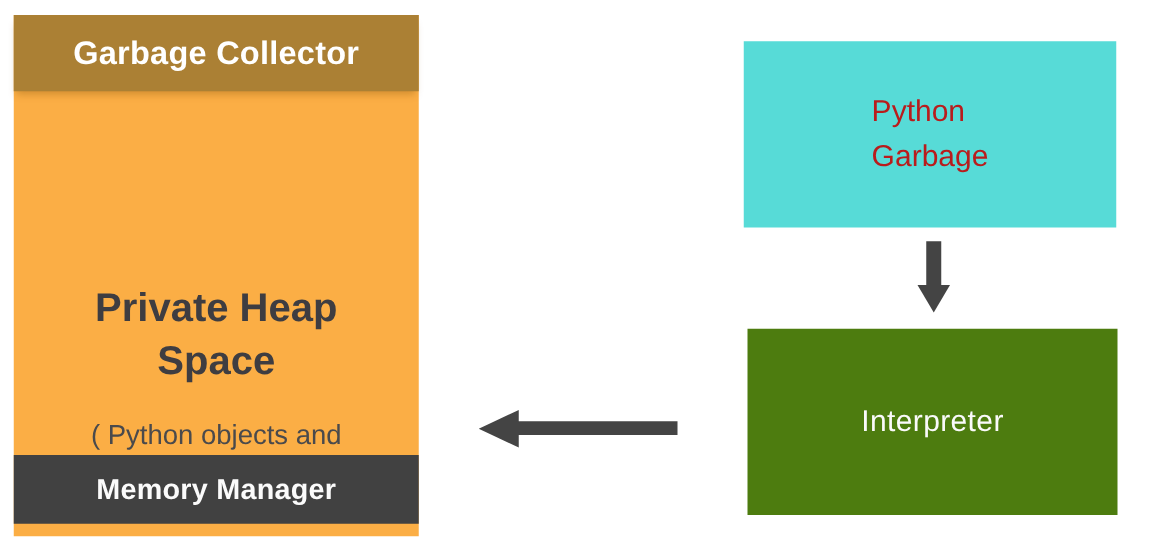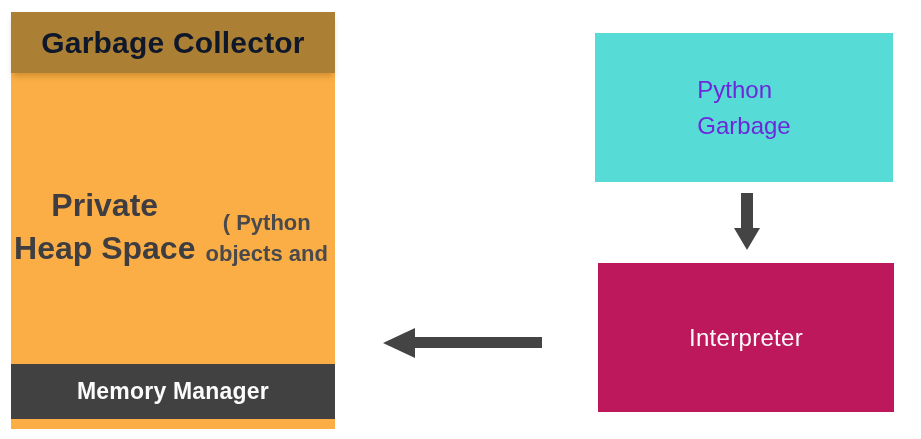--- a/index.html
+++ b/index.html
@@ -27,49 +27,49 @@
     display: flex;
     flex-direction: column;
   }
   .heap-header {
     height: 61px;
     flex: 0 0 61px;
     background: #ab8034;
     display: flex;
     align-items: center;
     justify-content: center;
-    color: #0f172a;
-    font-size: 30px;
+    color: #ffffff;
+    font-size: 26px;
     font-weight: 600;
     letter-spacing: 0.2px;
     box-shadow: 0 5px 6px -2px rgba(130, 80, 10, 0.35);
     position: relative;
     z-index: 2;
   }
   .heap-body {
     flex: 1 1 auto;
     display: flex;
-    flex-direction: row;
-    align-items: center;
-    justify-content: center;
+    flex-direction: column;
+    align-items: center;
+    justify-content: flex-end;
     padding-top: 16px;
   }
   .heap-title {
     max-width: 250px;
     text-align: center;
     font-size: 32px;
     font-weight: 700;
     line-height: 1.32;
     color: #3e3d41;
   }
   .heap-subtitle {
     margin-top: 24px;
     text-align: center;
     font-size: 22px;
-    font-weight: 700;
+    font-weight: 400;
     line-height: 1.4;
     color: #4a4a4c;
   }
   .heap-footer {
     flex: 0 0 55px;
     height: 55px;
     margin-bottom: 10px;
     background: #414141;
     display: flex;
     align-items: center;
@@ -89,30 +89,30 @@
     height: 149px;
     background: #57dbd7;
     display: flex;
     align-items: center;
     justify-content: center;
   }
   .program-text {
     text-align: left;
     font-size: 24px;
     line-height: 36px;
-    color: #6d28d9;
+    color: #b91c1c;
     font-weight: 500;
   }
   .interpreter-box {
     position: absolute;
     left: 598px;
     top: 263px;
     width: 296px;
     height: 149px;
-    background: #be185d;
+    background: #4d7c0f;
     display: flex;
     align-items: center;
     justify-content: center;
     color: #fafafa;
     font-size: 24px;
     font-weight: 500;
     letter-spacing: 0.3px;
   }
 
   

